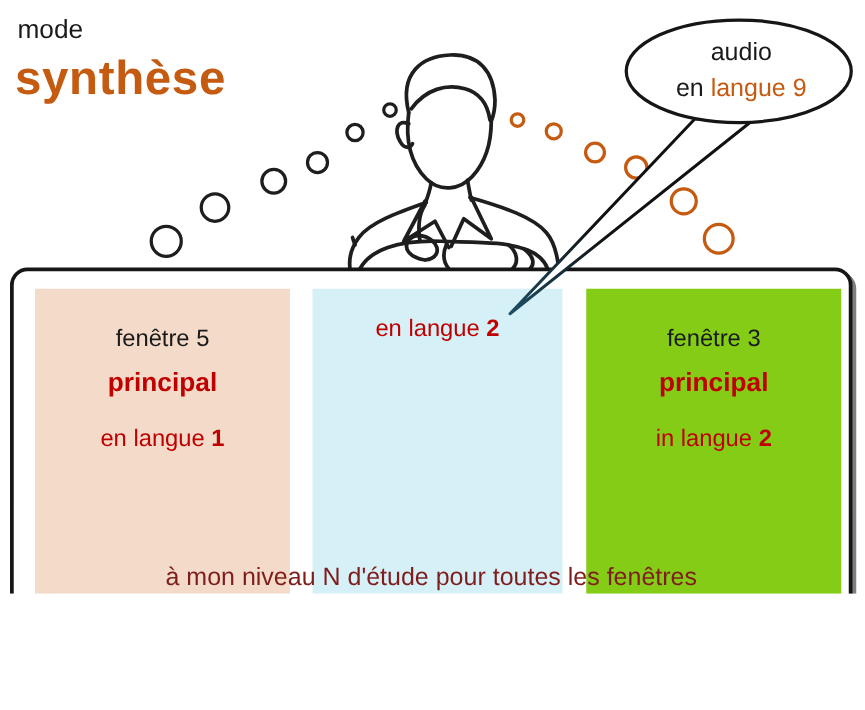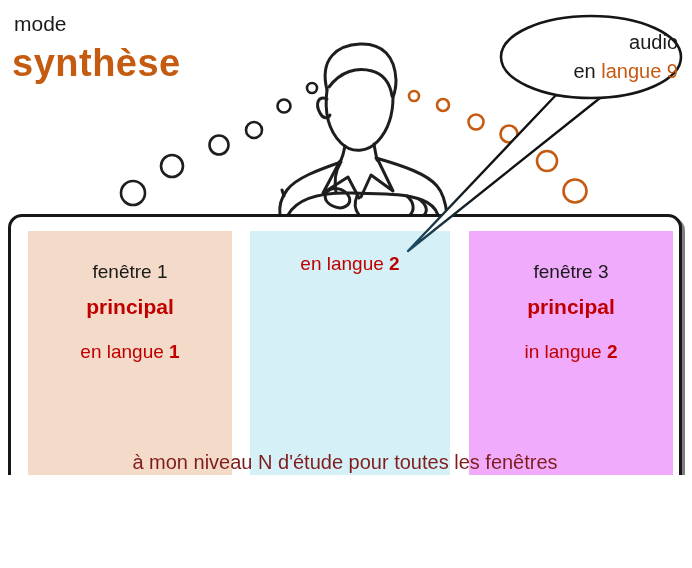--- a/index.html
+++ b/index.html
@@ -29,41 +29,41 @@
     position: absolute; left: 0; top: 0; z-index: 1;
     pointer-events: none;
   }
   .bubble-layer {
     position: absolute; left: 0; top: 0; z-index: 3;
     pointer-events: none;
   }
   
   .bubble-text {
     position: absolute; left: 508px; top: 28px; width: 170px;
-    z-index: 4; text-align: right;
+    z-index: 4; text-align: center;
     font-size: 20px; line-height: 29px; color: #1a1a1a;
   }
   .bubble-text .hl { color: #c55a11; }
   
   .main-box {
     position: absolute; left: 8px; top: 214px;
     width: 674px; height: 342px;
     background: #ffffff;
     border: 3px solid #161616;
     border-radius: 14px;
     box-shadow: 3px 3px 0 rgba(0,0,0,0.5);
     z-index: 2;
   }
   .panel {
     position: absolute; top: 14px; height: 318px;
     text-align: center;
   }
   .panel-1 { left: 17px;  width: 204px; background: #f4dbc9; }
   .panel-2 { left: 239px; width: 200px; background: #d6f0f7; }
-  .panel-3 { left: 458px; width: 204px; background: #f0abfc; text-align: center; }
+  .panel-3 { left: 458px; width: 204px; background: #84cc16; text-align: center; }
   .panel .window-name {
     margin-top: 30px;
     font-size: 19px; color: #1a1a1a;
   }
   .panel .role-name {
     margin-top: 12px;
     font-size: 21px; font-weight: bold; color: #c00000;
   }
   .panel .lang-line {
     margin-top: 22px;
@@ -128,21 +128,21 @@
       <circle cx="476" cy="122" r="7.5"></circle>
       <circle cx="509" cy="134" r="8.5"></circle>
       <circle cx="547" cy="161" r="10"></circle>
       <circle cx="575" cy="191" r="11.5"></circle>
     </g>
   </svg>
 
   <div class="main-box">
 
     <div class="panel panel-1">
-      <div class="window-name">fenêtre 1</div>
+      <div class="window-name">fenêtre 5</div>
       <div class="role-name">principal</div>
       <div class="lang-line"><span>en langue </span><b>1</b></div>
     </div>
 
     <div class="panel panel-2">
       <div class="lang-line"><span>en langue </span><b>2</b></div>
     </div>
 
     <div class="panel panel-3">
       <div class="window-name">fenêtre 3</div>

